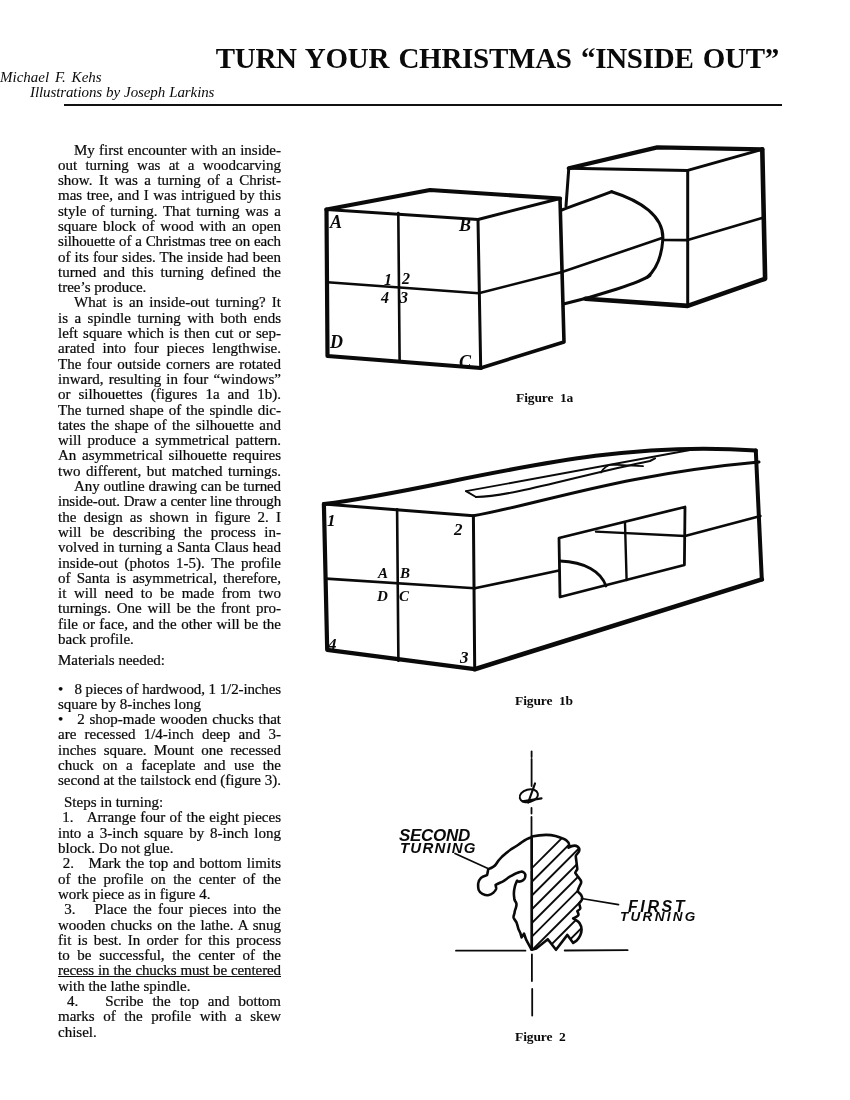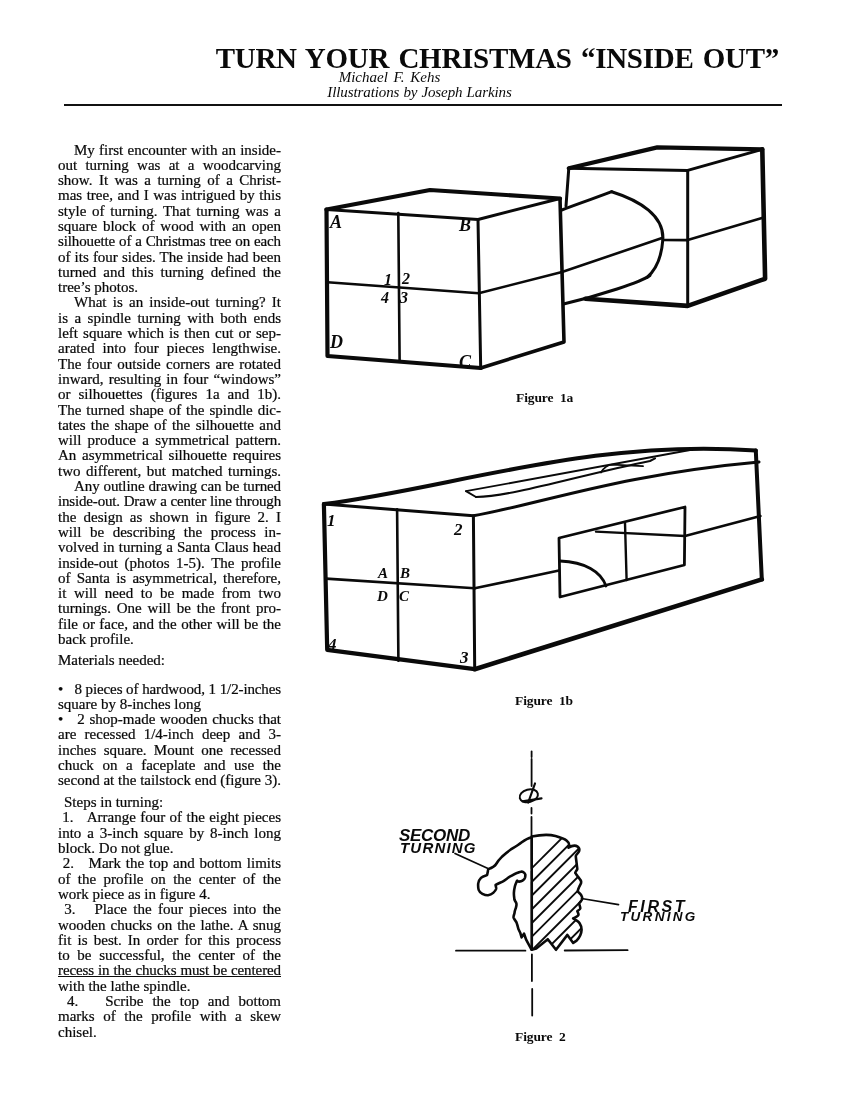--- a/index.html
+++ b/index.html
@@ -1,20 +1,20 @@
 <!DOCTYPE html>
 <html><head>
 <meta charset="utf-8">
 <style>
 html,body{margin:0;padding:0;}
 body{width:850px;height:1100px;position:relative;background:#fff;color:#0a0a0a;
 font-family:"Liberation Serif", serif;overflow:hidden;}
 #title{position:absolute;top:44.5px;left:0;width:779px;text-align:right;
 font-size:29px;font-weight:bold;line-height:27px;letter-spacing:-0.26px;word-spacing:2.2px;white-space:nowrap;}
-#by1,#by2{position:absolute;left:0;width:779px;text-align:center;font-style:italic;
+#by1,#by2{position:absolute;left:0;width:779px;text-align:left;font-style:italic;
 font-size:15px;line-height:15px;word-spacing:2px;}
 #by1{top:70.3px;}
 #by2{top:85px;}
 #rule{position:absolute;left:64px;top:103.5px;width:718px;height:2.2px;background:#111;}
 #col{position:absolute;left:58px;top:142.5px;width:223px;font-size:15px;line-height:15.3px;-webkit-text-stroke:0.22px #0a0a0a;}
 #col .j{text-align:justify;text-align-last:justify;height:15.3px;overflow:hidden;}
 #col .l{text-align:left;height:15.3px;overflow:hidden;}
 .ind{text-indent:16px;}
 .sp8{margin-top:6px;}
 .sp10{margin-top:13px;}
@@ -34,21 +34,21 @@
 <div id="col">
 <div class="j ind">My first encounter with an inside-</div>
 <div class="j">out turning was at a woodcarving</div>
 <div class="j">show. It was a turning of a Christ-</div>
 <div class="j">mas tree, and I was intrigued by this</div>
 <div class="j">style of turning. That turning was a</div>
 <div class="j">square block of wood with an open</div>
 <div class="j" style="letter-spacing:-0.12px;">silhouette of a Christmas tree on each</div>
 <div class="j">of its four sides. The inside had been</div>
 <div class="j">turned and this turning defined the</div>
-<div class="l">tree’s photos.</div>
+<div class="l">tree’s produce.</div>
 <div class="j ind">What is an inside-out turning? It</div>
 <div class="j">is a spindle turning with both ends</div>
 <div class="j">left square which is then cut or sep-</div>
 <div class="j">arated into four pieces lengthwise.</div>
 <div class="j">The four outside corners are rotated</div>
 <div class="j">inward, resulting in four “windows”</div>
 <div class="j">or silhouettes (figures 1a and 1b).</div>
 <div class="j">The turned shape of the spindle dic-</div>
 <div class="j">tates the shape of the silhouette and</div>
 <div class="j">will produce a symmetrical pattern.</div>

